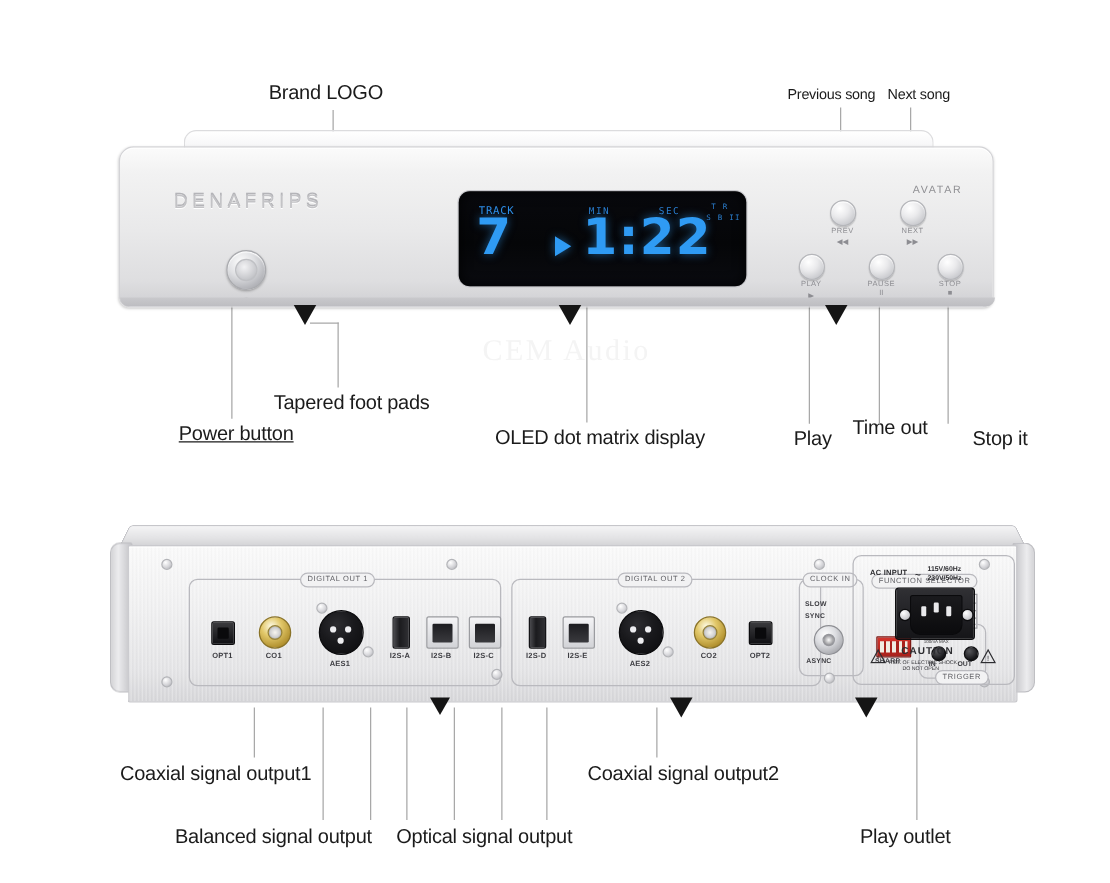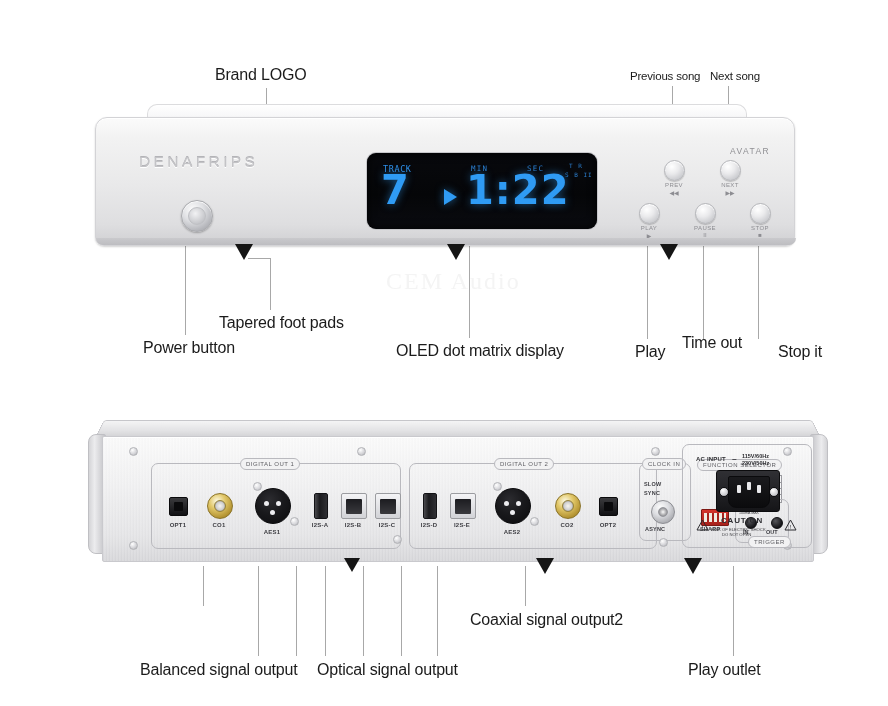--- a/index.html
+++ b/index.html
@@ -288,21 +288,21 @@
   <div class="anno sm" style="left:630px;top:70px;">Previous song</div>
   <div class="leader v" style="left:672px;top:86px;height:60px;"></div>
 
   <div class="anno sm" style="left:710px;top:70px;">Next song</div>
   <div class="leader v" style="left:728px;top:86px;height:60px;"></div>
 
   <div class="anno" style="left:219px;top:314px;">Tapered foot pads</div>
   <div class="leader v" style="left:270px;top:258px;height:52px;"></div>
   <div class="leader h" style="left:248px;top:258px;width:23px;"></div>
 
-  <div class="anno" style="left:143px;top:339px;">Power button</div>
+  <div class="anno" style="left:143px;top:339px;text-decoration:underline;">Power button</div>
   <div class="leader v" style="left:185px;top:225px;height:110px;"></div>
 
   <div class="anno" style="left:396px;top:342px;">OLED dot matrix display</div>
   <div class="leader v" style="left:469px;top:190px;height:148px;"></div>
 
   <div class="anno" style="left:635px;top:343px;">Play</div>
   <div class="leader v" style="left:647px;top:222px;height:117px;"></div>
 
   <div class="anno" style="left:682px;top:334px;">Time out</div>
   <div class="leader v" style="left:703px;top:222px;height:117px;"></div>
@@ -354,20 +354,21 @@
       <div class="tbtn-glyph" style="left:644px;top:114px;">■</div>
 
       <div class="front-bot-edge"></div>
     </div>
 
     <div class="foot" style="left:140px;top:140px;"></div>
     <div class="foot" style="left:352px;top:140px;"></div>
     <div class="foot" style="left:565px;top:140px;"></div>
   </div>
 
+  <div class="anno" style="left:96px;top:611px;">Coaxial signal output1</div>
   <div class="leader v" style="left:203px;top:566px;height:40px;"></div>
 
   <div class="anno" style="left:470px;top:611px;">Coaxial signal output2</div>
   <div class="leader v" style="left:525px;top:566px;height:40px;"></div>
 
   <div class="anno" style="left:140px;top:661px;">Balanced signal output</div>
   <div class="leader v" style="left:258px;top:566px;height:90px;"></div>
   <div class="leader v" style="left:296px;top:566px;height:90px;"></div>
   <div class="leader v" style="left:325px;top:566px;height:90px;"></div>
   <div class="leader v" style="left:363px;top:566px;height:90px;"></div>

